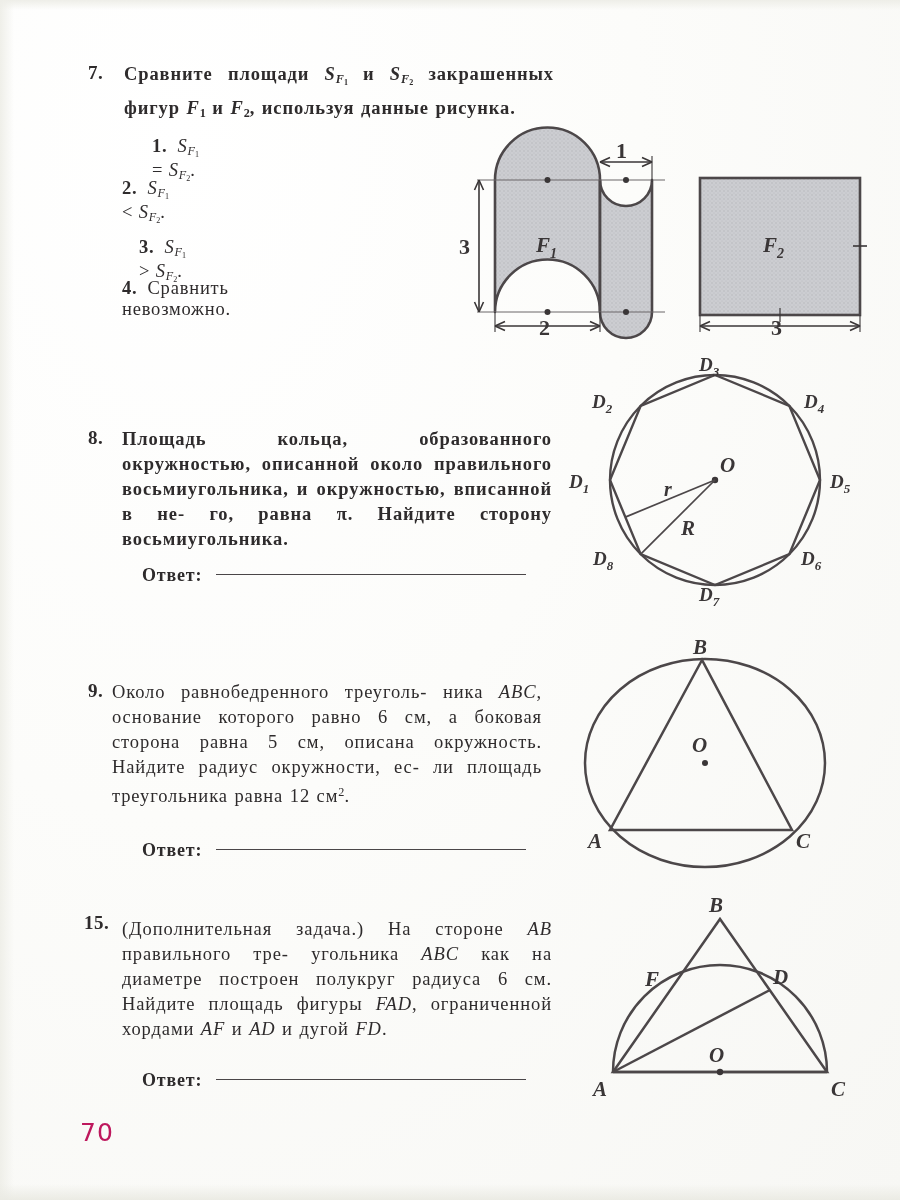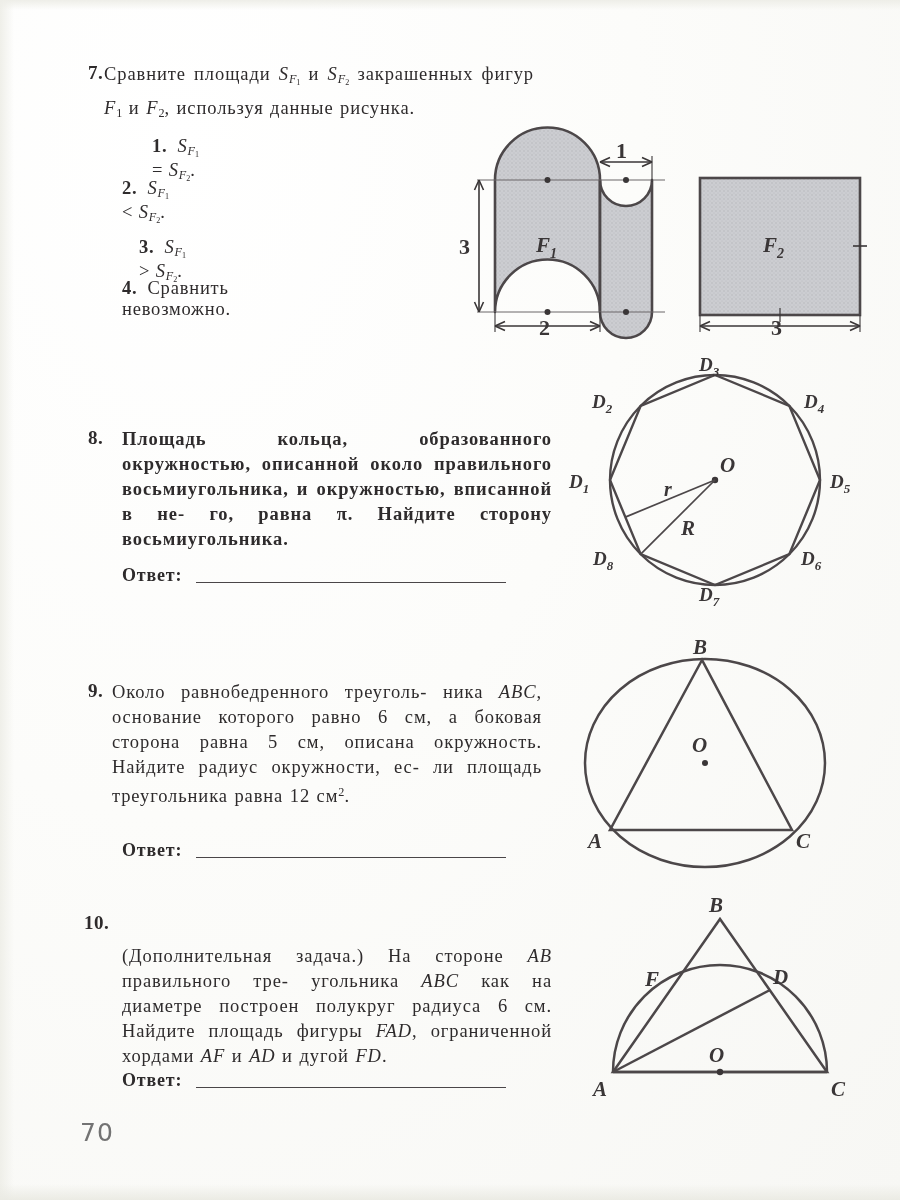--- a/index.html
+++ b/index.html
@@ -48,31 +48,31 @@
   .body-text i{font-style:italic;}
   .opt{
     position:absolute;
     font-size:18.5px;
     letter-spacing:.8px;
   }
   .opt .oi{font-weight:bold;margin-right:10px;}
   sub{font-size:.66em;vertical-align:-.28em;letter-spacing:0;}
   sup{font-size:.66em;vertical-align:.5em;letter-spacing:0;}
 
-  .answer{position:absolute;display:flex;align-items:flex-end;}
+  .answer{position:absolute;display:flex;align-items:center;margin-left:20px;}
   .answer .lbl{
     font-weight:bold;font-size:18px;letter-spacing:.8px;
   }
   .answer .rule{
     display:inline-block;height:0;border-bottom:1.6px solid #4a4648;
     margin-left:14px;margin-bottom:3px;
   }
   .pageno{
     position:absolute;left:80px;top:1118px;
-    font-size:25px;color:#737373;
+    font-size:25px;color:#be185d;
     font-family:"DejaVu Sans", sans-serif;
     letter-spacing:1px;
   }
   svg{display:block;overflow:visible;}
   .fig{position:absolute;}
   .flabel{
     font-family:"Liberation Serif",serif;
     font-style:italic;font-weight:bold;
   }
   .dim{font-family:"Liberation Serif",serif;font-weight:bold;}
@@ -81,21 +81,21 @@
 <body>
 
 <div class="page"></div>
 <div class="scan-edge-left"></div>
 <div class="scan-edge-top"></div>
 <div class="scan-edge-bottom"></div>
 
 <div class="prob">
   <div class="num" style="left:88px;top:62px;">7.</div>
 
-  <div class="body-text" style="left:104px;top:62px;width:430px;">Сравните площади <i>S</i><sub><i>F</i><sub>1</sub></sub> и <i>S</i><sub><i>F</i><sub>2</sub></sub> закрашенных фигур <i>F</i><sub>1</sub> и <i>F</i><sub>2</sub>, используя данные рисунка.</div>
+  <div class="body-text" style="left:124px;top:62px;width:430px;font-weight:bold;">Сравните площади <i>S</i><sub><i>F</i><sub>1</sub></sub> и <i>S</i><sub><i>F</i><sub>2</sub></sub> закрашенных фигур <i>F</i><sub>1</sub> и <i>F</i><sub>2</sub>, используя данные рисунка.</div>
 
   <div class="opt" style="left:122px;top:136px;margin-left:30px;">
     <span class="oi">1.</span><span><i>S</i><sub><i>F</i><sub>1</sub></sub> = <i>S</i><sub><i>F</i><sub>2</sub></sub>.</span>
   </div>
   <div class="opt" style="left:122px;top:178px;">
     <span class="oi">2.</span><span><i>S</i><sub><i>F</i><sub>1</sub></sub> &lt; <i>S</i><sub><i>F</i><sub>2</sub></sub>.</span>
   </div>
   <div class="opt" style="left:139px;top:237px;">
     <span class="oi">3.</span><span><i>S</i><sub><i>F</i><sub>1</sub></sub> &gt; <i>S</i><sub><i>F</i><sub>2</sub></sub>.</span>
   </div>
@@ -249,22 +249,22 @@
       <circle cx="125" cy="123" r="3" fill="#3a3637"></circle>
       <text x="112" y="112" class="flabel" font-size="21" fill="#3a3637">O</text>
       <text x="113" y="14" class="flabel" font-size="21" fill="#3a3637">B</text>
       <text x="8" y="208" class="flabel" font-size="21" fill="#3a3637">A</text>
       <text x="216" y="208" class="flabel" font-size="21" fill="#3a3637">C</text>
     </svg>
   </div>
 </div>
 
 <div class="prob">
-  <div class="num" style="left:84px;top:912px;">10.</div>
-  <div class="body-text" style="left:122px;top:944px;width:430px;font-family:Liberation Serif, serif;">(Дополнительная задача.) На стороне <i>AB</i> правильного тре- угольника <i>ABC</i> как на диаметре построен полукруг радиуса 6 см. Найдите площадь фигуры <i>FAD</i>, ограниченной хордами <i>AF</i> и <i>AD</i> и дугой <i>FD</i>.</div>
+  <div class="num" style="left:84px;top:912px;">15.</div>
+  <div class="body-text" style="left:122px;top:917px;width:430px;font-family:Liberation Serif, serif;">(Дополнительная задача.) На стороне <i>AB</i> правильного тре- угольника <i>ABC</i> как на диаметре построен полукруг радиуса 6 см. Найдите площадь фигуры <i>FAD</i>, ограниченной хордами <i>AF</i> и <i>AD</i> и дугой <i>FD</i>.</div>
 
   <div class="answer" style="left:122px;top:1070px;">
     <span class="lbl">Ответ:</span>
     <span class="rule" style="width:310px;"></span>
   </div>
 
   <div class="fig" style="left:585px;top:890px;">
     <svg width="300" height="215" viewBox="0 0 300 215">
 
       <path d="M28,182 A107,107 0 0 1 242,182" fill="none" stroke="#4c4749" stroke-width="2.5"></path>

